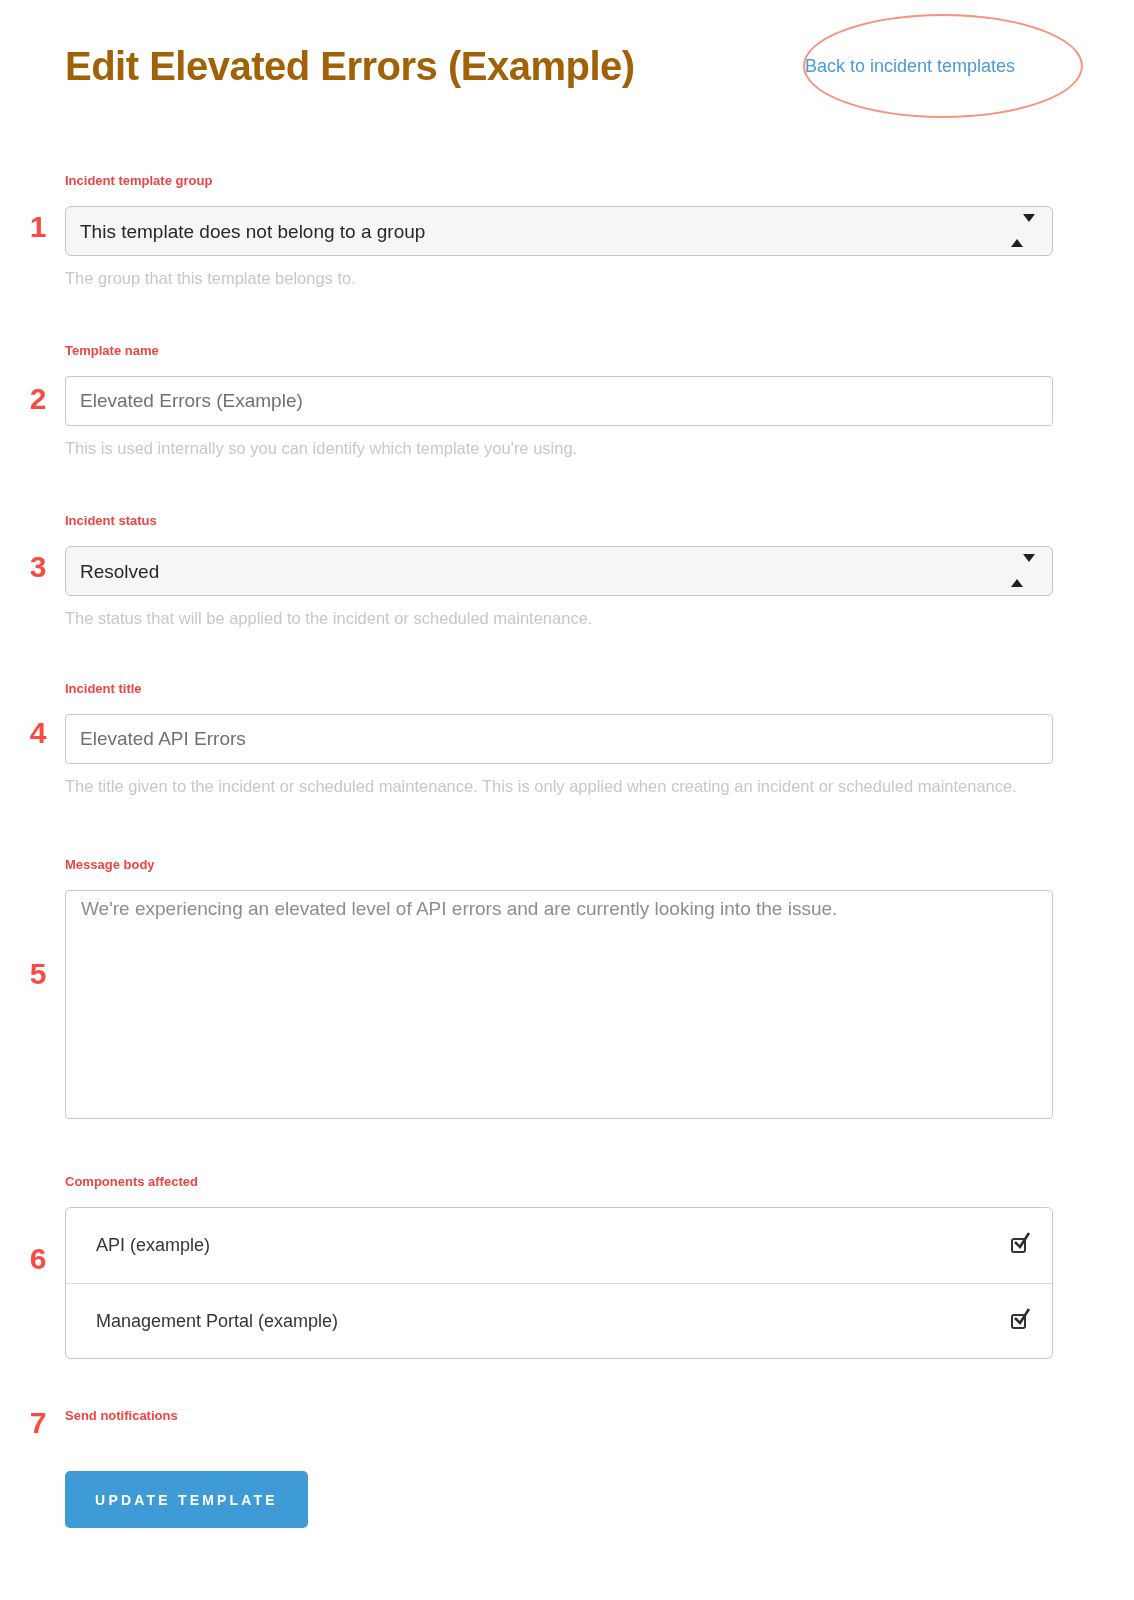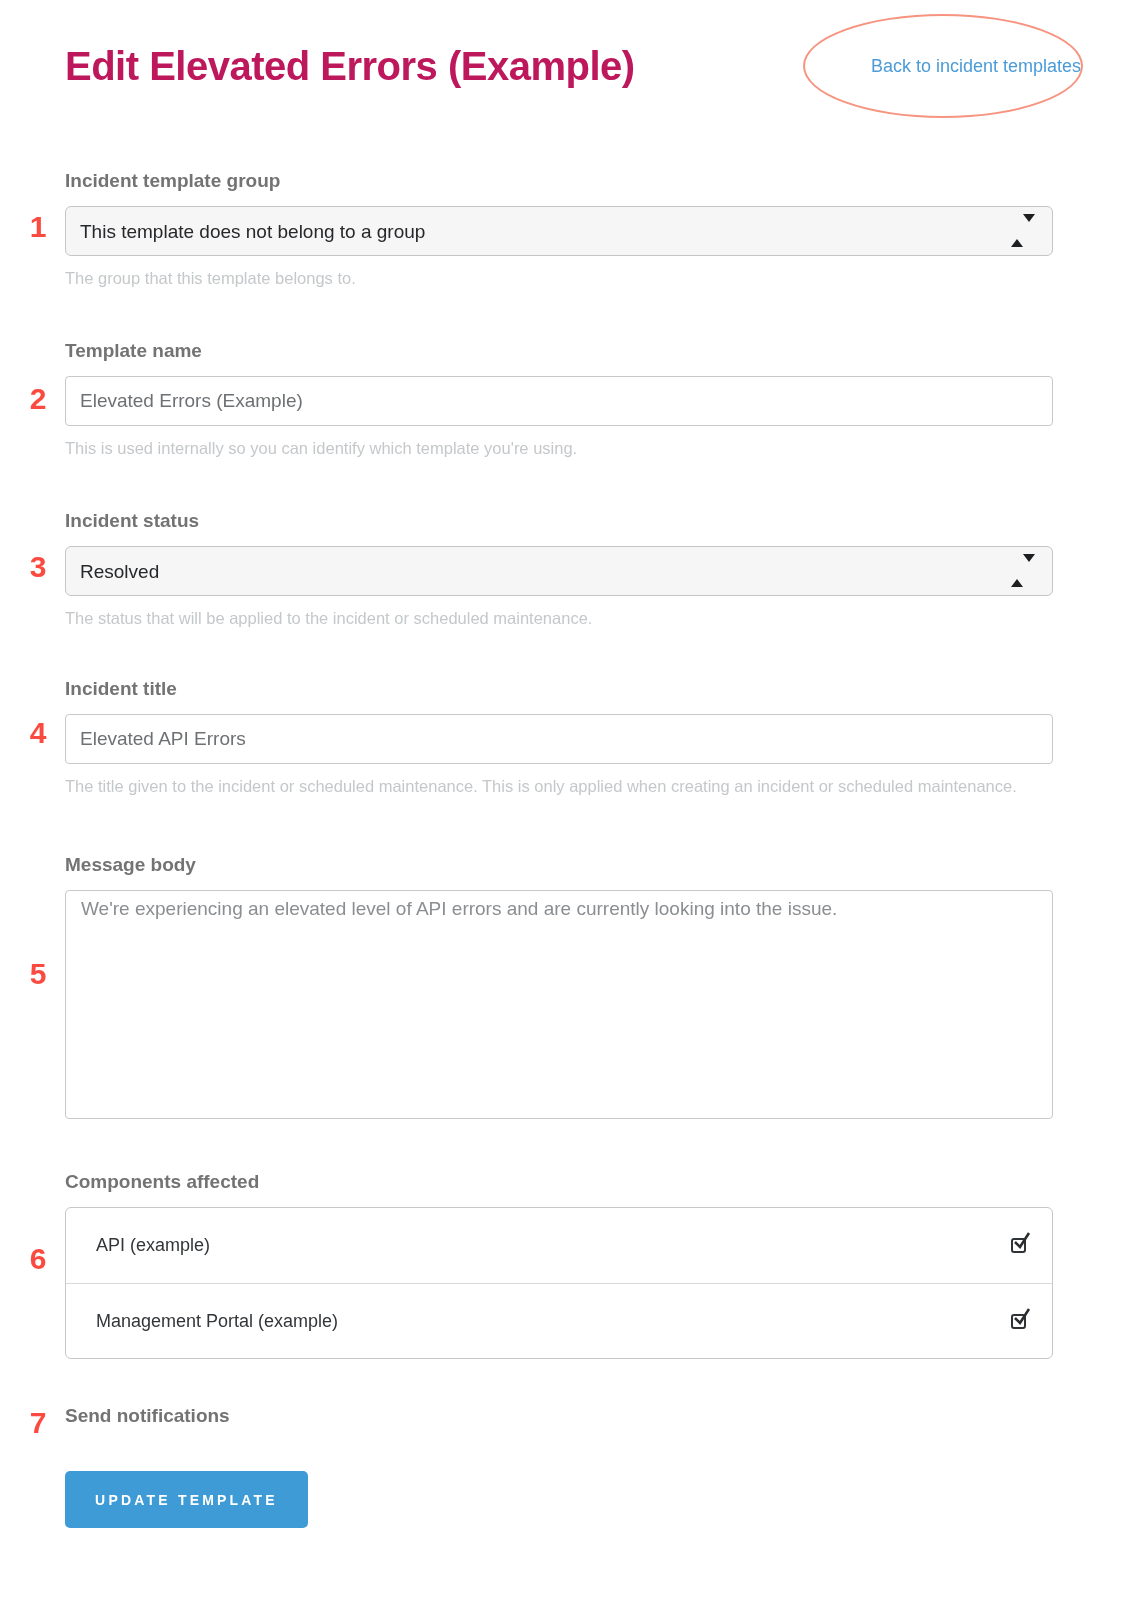--- a/index.html
+++ b/index.html
@@ -13,33 +13,33 @@
   }
 
   
   .header { position: relative; margin-bottom: 80px; }
   .page-title {
     margin: 0;
     font-size: 40px;
     line-height: 48px;
     font-weight: 700;
     letter-spacing: -0.5px;
-    color: #be185d;
+    color: #a16207;
   }
   .back-ellipse {
     position: absolute;
     top: -28px;
     right: -30px;
     width: 280px;
     height: 104px;
     border: 2px solid #f79480;
     border-radius: 50%;
     display: flex;
     align-items: center;
-    justify-content: flex-end;
+    justify-content: flex-start;
   }
   .back-link {
     color: #4a9bd8;
     font-size: 18px;
     text-decoration: none;
     white-space: nowrap;
   }
 
   
   .form-group { position: relative; margin-bottom: 52px; }
@@ -59,24 +59,24 @@
     font-weight: 700;
     color: #fb4b40;
   }
   .num-g4 { top: 40px; }
   .num-g5 { top: 105px; }
   .num-g6 { top: 73px; }
   .num-g7 { top: 3px; }
 
   .field-label {
     display: block;
-    font-size: 19px;
+    font-size: 13px;
     line-height: 22px;
     font-weight: 700;
-    color: #737373;
+    color: #ef4444;
     margin-bottom: 14px;
   }
   .help-text {
     margin-top: 13px;
     font-size: 16.5px;
     line-height: 19px;
     color: #c5c8ca;
   }
 
   

